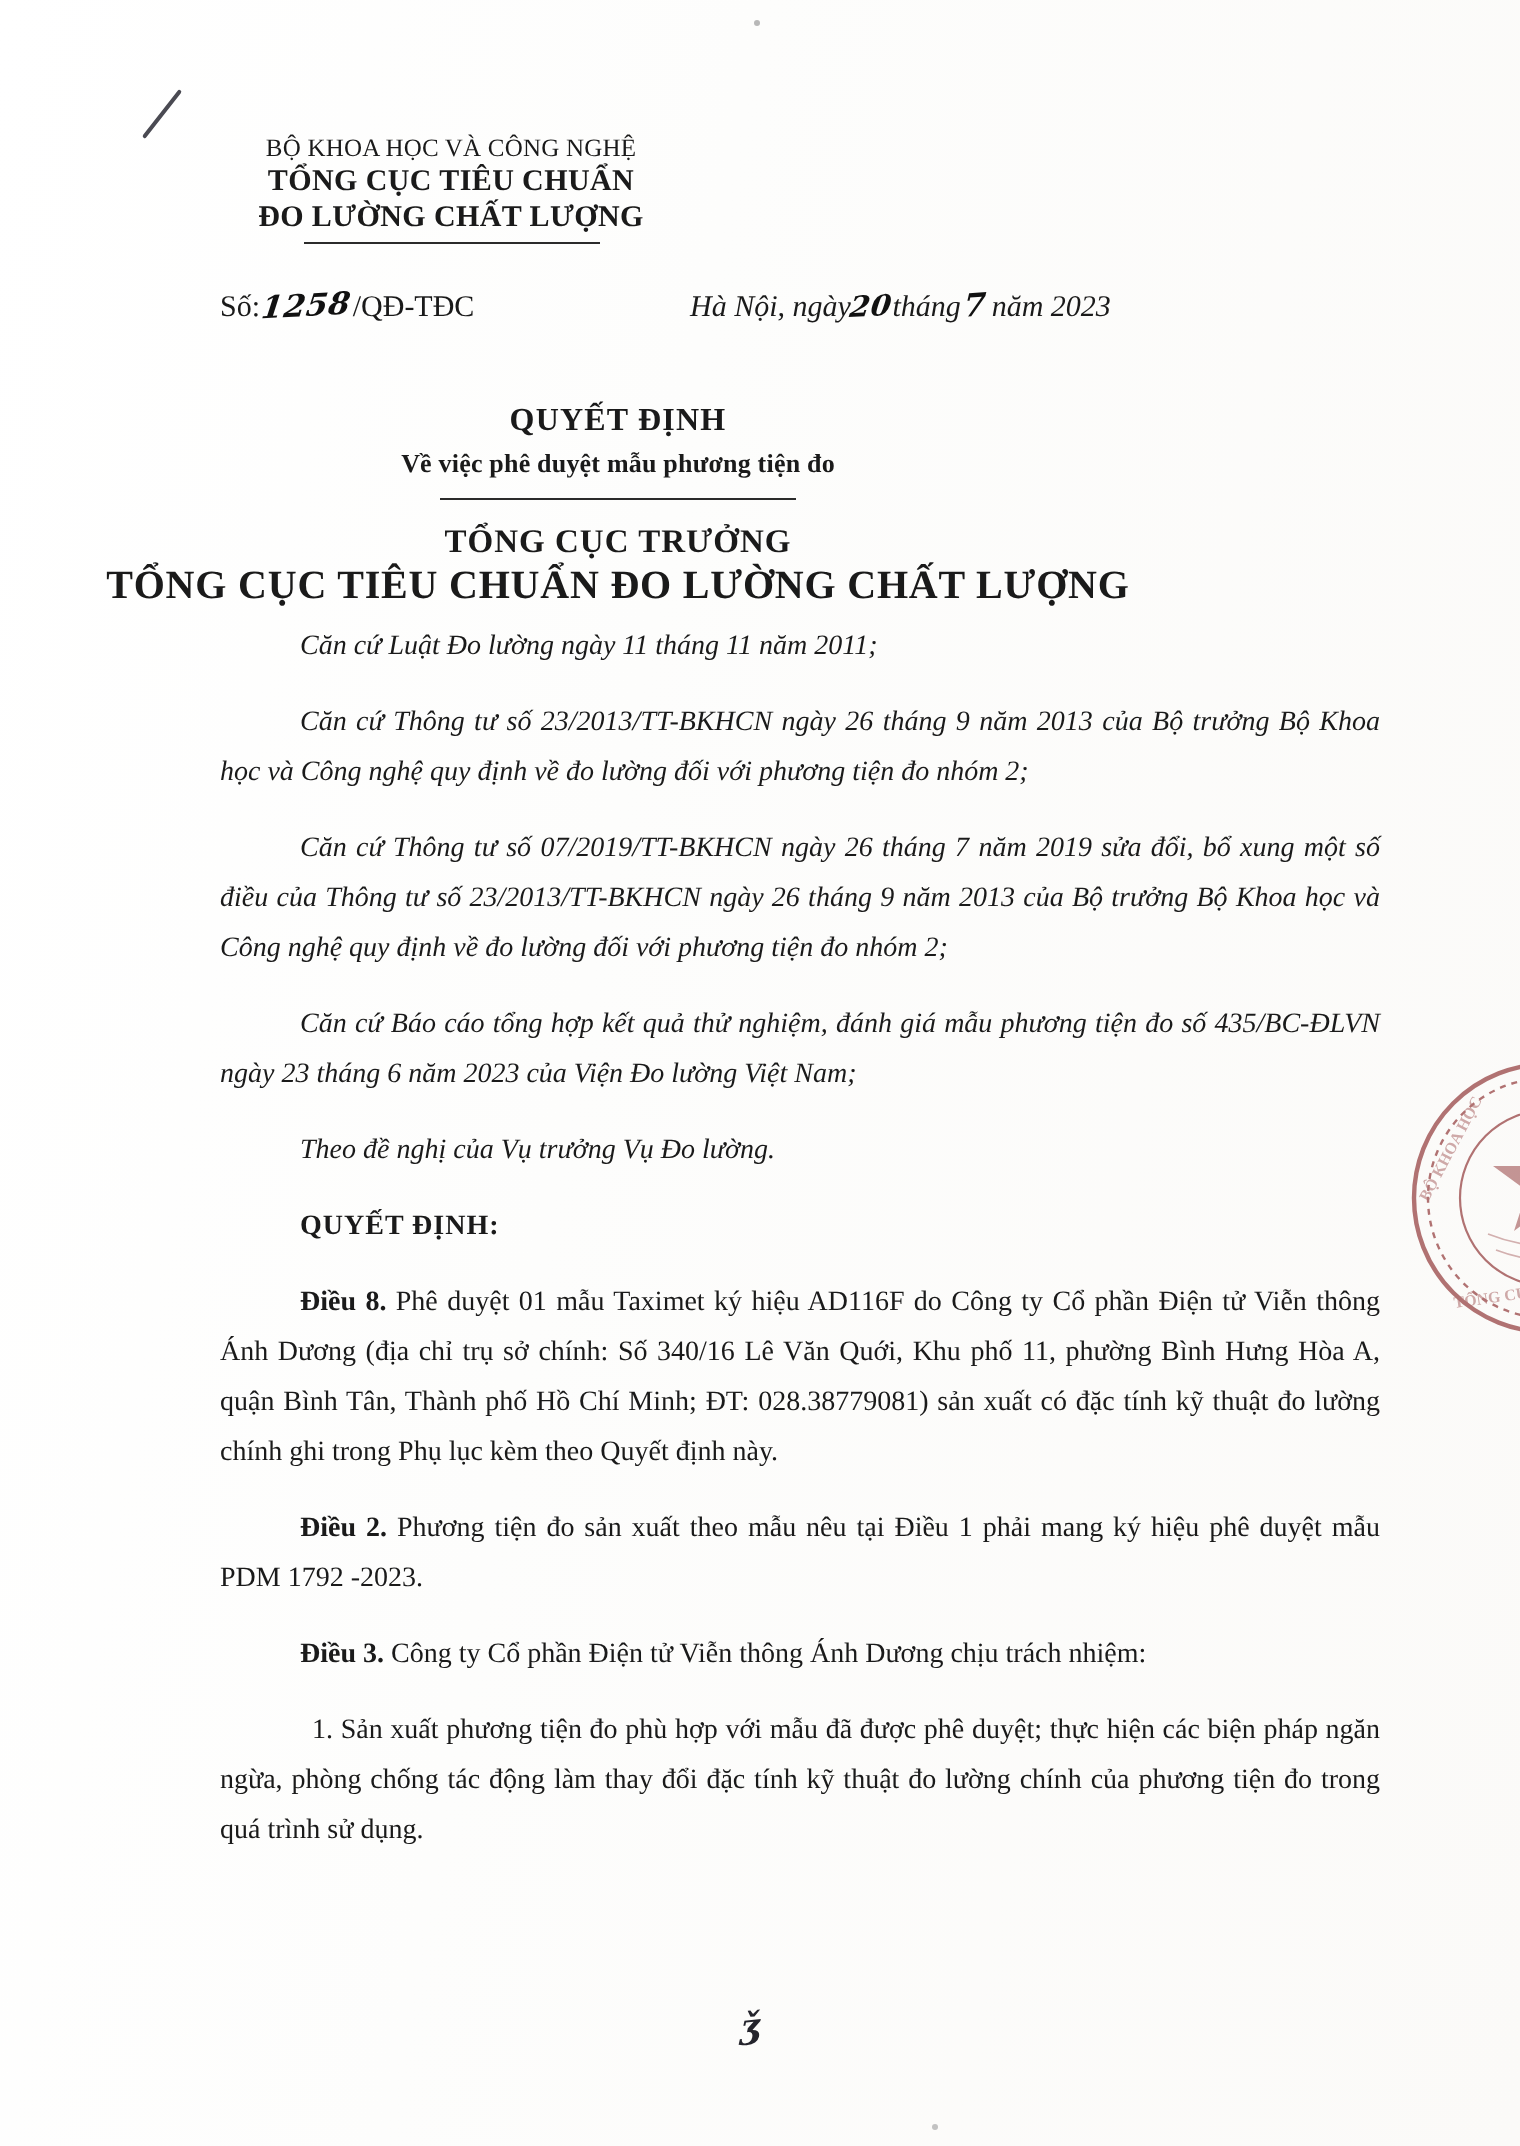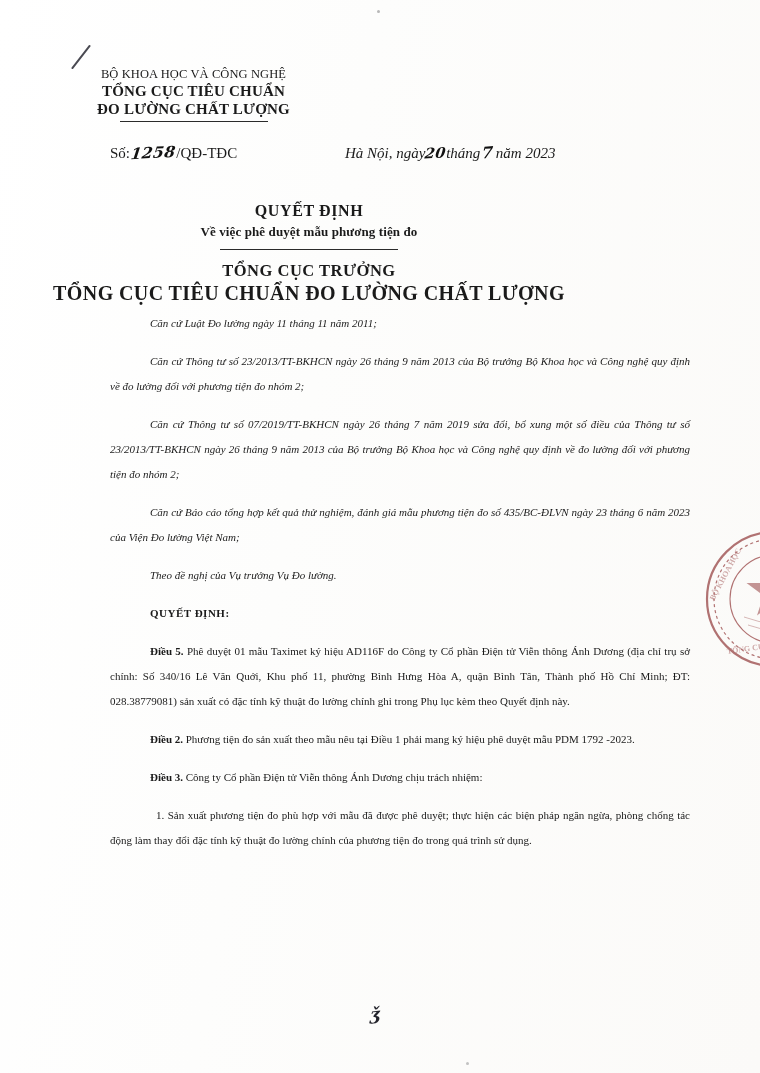--- a/index.html
+++ b/index.html
@@ -73,20 +73,21 @@
     left: 0;
     top: 66px;
     width: 760px;
     display: flex;
   }
   .header-left {
     width: 330px;
     padding-left: 57px;
     box-sizing: border-box;
     text-align: center;
+    margin-left: 32px;
   }
   .header-right {
     width: 430px;
     padding-right: 82px;
     box-sizing: border-box;
     text-align: center;
   }
   .org-line-1 {
     font-size: 12.5px;
     letter-spacing: 0.1px;
@@ -204,21 +205,21 @@
 
   
   .body-wrap {
     position: absolute;
     left: 110px;
     top: 311px;
     width: 580px;
   }
   p.para {
     margin: 0 0 13px 0;
-    font-size: 11px;
+    font-size: 14px;
     line-height: 25px;
     text-align: justify;
     text-justify: inter-word;
     text-indent: 40px;
   }
   p.italic { font-style: italic; }
   .decide-head {
     margin: 16px 0 14px 0;
     text-align: center;
     font-size: 16px;
@@ -313,21 +314,21 @@
     <div class="body-wrap">
 
       <p class="para italic">Căn cứ Luật Đo lường ngày 11 tháng 11 năm 2011;</p>
       <p class="para italic">Căn cứ Thông tư số 23/2013/TT-BKHCN ngày 26 tháng 9 năm 2013 của Bộ trưởng Bộ Khoa học và Công nghệ quy định về đo lường đối với phương tiện đo nhóm 2;</p>
       <p class="para italic">Căn cứ Thông tư số 07/2019/TT-BKHCN ngày 26 tháng 7 năm 2019 sửa đổi, bổ xung một số điều của Thông tư số 23/2013/TT-BKHCN ngày 26 tháng 9 năm 2013 của Bộ trưởng Bộ Khoa học và Công nghệ quy định về đo lường đối với phương tiện đo nhóm 2;</p>
       <p class="para italic">Căn cứ Báo cáo tổng hợp kết quả thử nghiệm, đánh giá mẫu phương tiện đo số  435/BC-ĐLVN ngày 23 tháng 6 năm 2023 của Viện Đo lường Việt Nam;</p>
       <p class="para italic">Theo đề nghị của Vụ trưởng Vụ Đo lường.</p>
 
       <p class="para decide-head">QUYẾT ĐỊNH:</p>
 
-      <p class="para"><span class="art-label">Điều 5.</span><span> Phê duyệt 01 mẫu Taximet ký hiệu AD116F do Công ty Cổ phần Điện tử Viễn thông Ánh Dương (địa chỉ trụ sở chính: Số 340/16 Lê Văn Quới, Khu phố 11, phường Bình Hưng Hòa A, quận Bình Tân, Thành phố Hồ Chí Minh; ĐT: 028.38779081) sản xuất có đặc tính kỹ thuật đo lường chính ghi trong Phụ lục kèm theo Quyết định này.</span></p>
+      <p class="para"><span class="art-label">Điều 8.</span><span> Phê duyệt 01 mẫu Taximet ký hiệu AD116F do Công ty Cổ phần Điện tử Viễn thông Ánh Dương (địa chỉ trụ sở chính: Số 340/16 Lê Văn Quới, Khu phố 11, phường Bình Hưng Hòa A, quận Bình Tân, Thành phố Hồ Chí Minh; ĐT: 028.38779081) sản xuất có đặc tính kỹ thuật đo lường chính ghi trong Phụ lục kèm theo Quyết định này.</span></p>
 
       <p class="para"><span class="art-label">Điều 2.</span><span> Phương tiện đo sản xuất theo mẫu nêu tại Điều 1 phải mang ký hiệu phê duyệt mẫu PDM 1792 -2023.</span></p>
 
       <p class="para"><span class="art-label">Điều 3.</span><span> Công ty Cổ phần Điện tử Viễn thông Ánh Dương chịu trách nhiệm:</span></p>
 
       <p class="para item">1. Sản xuất phương tiện đo phù hợp với mẫu đã được phê duyệt; thực hiện các biện pháp ngăn ngừa, phòng chống tác động làm thay đổi đặc tính kỹ thuật đo lường chính của phương tiện đo trong quá trình sử dụng.</p>
     </div>
 
   </div>
 

